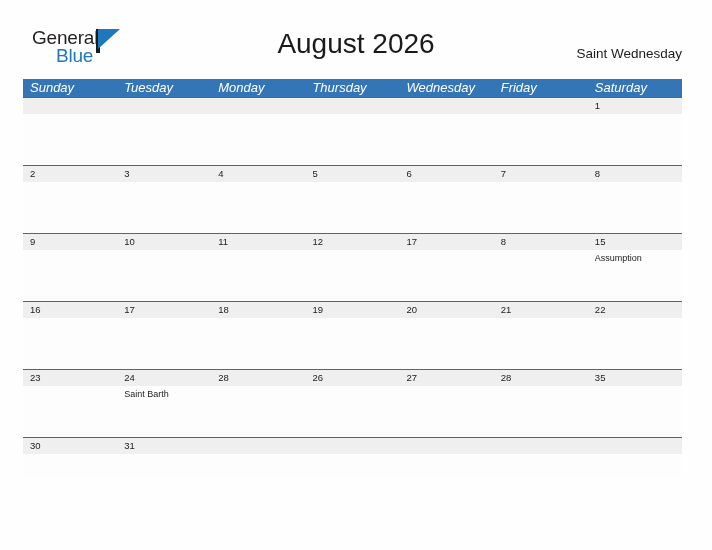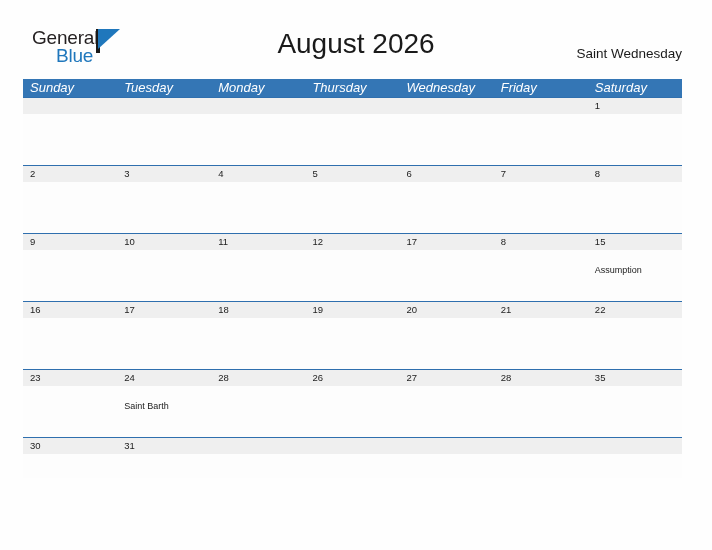--- a/index.html
+++ b/index.html
@@ -144,21 +144,21 @@
   }
 
   .event-band {
     display: flex;
     background: #fdfdfd;
     height: 51px;
   }
   .event-cell {
     flex: 1 1 0;
     padding-left: 7px;
-    padding-top: 14px;
+    padding-top: 2px;
     box-sizing: border-box;
     font-size: 9px;
     color: #222222;
     line-height: 12px;
     font-family: "Liberation Sans", sans-serif;
     overflow: hidden;
   }
   .event-text {
     display: block;
     white-space: nowrap;

